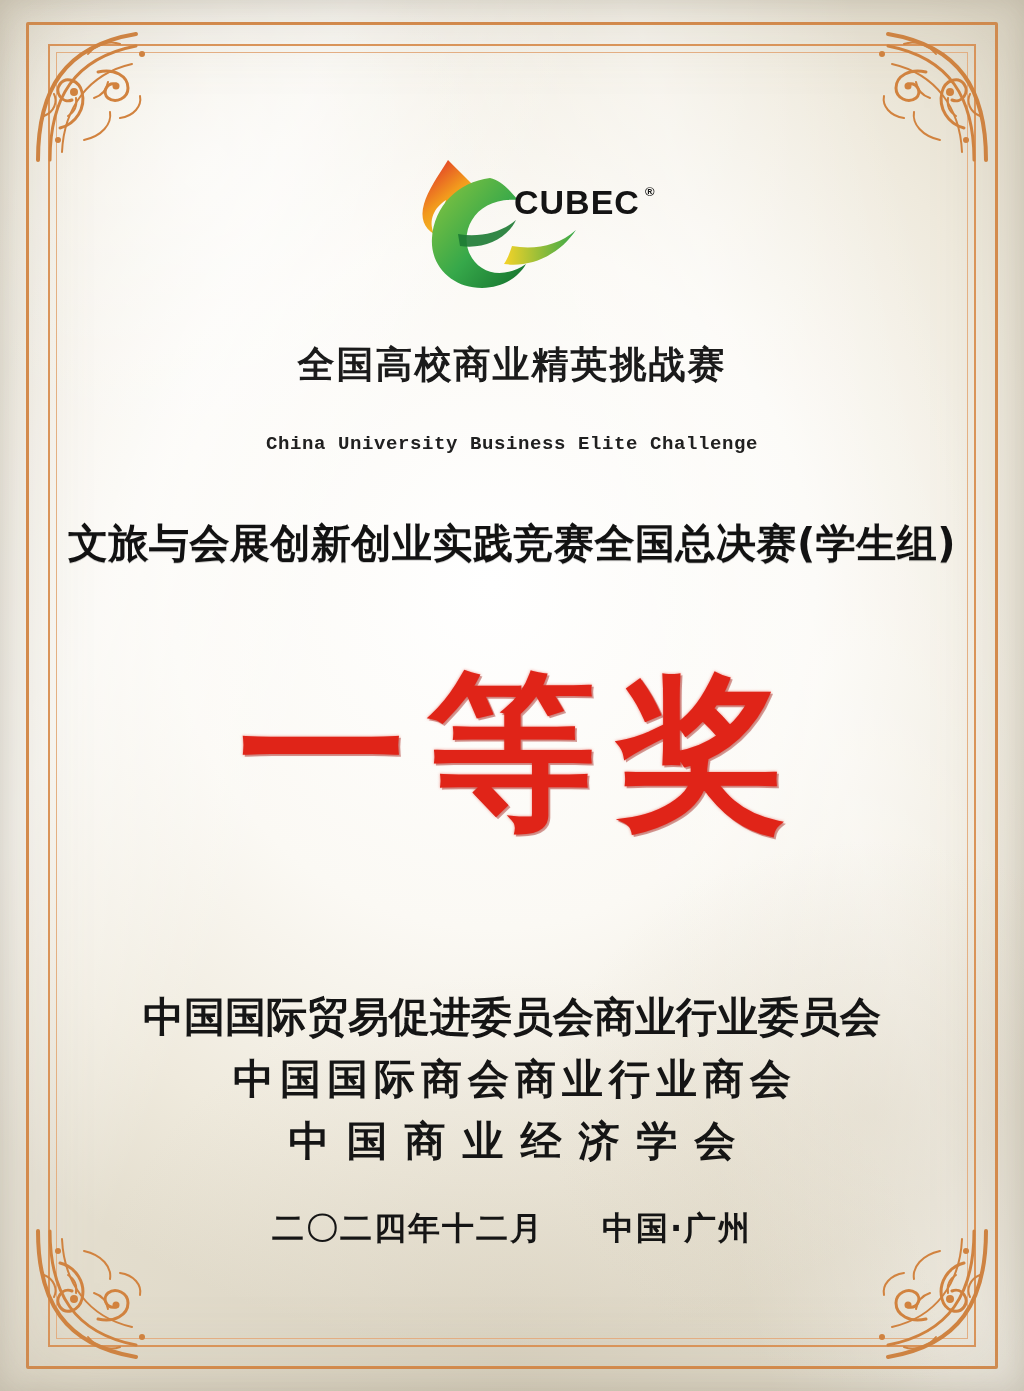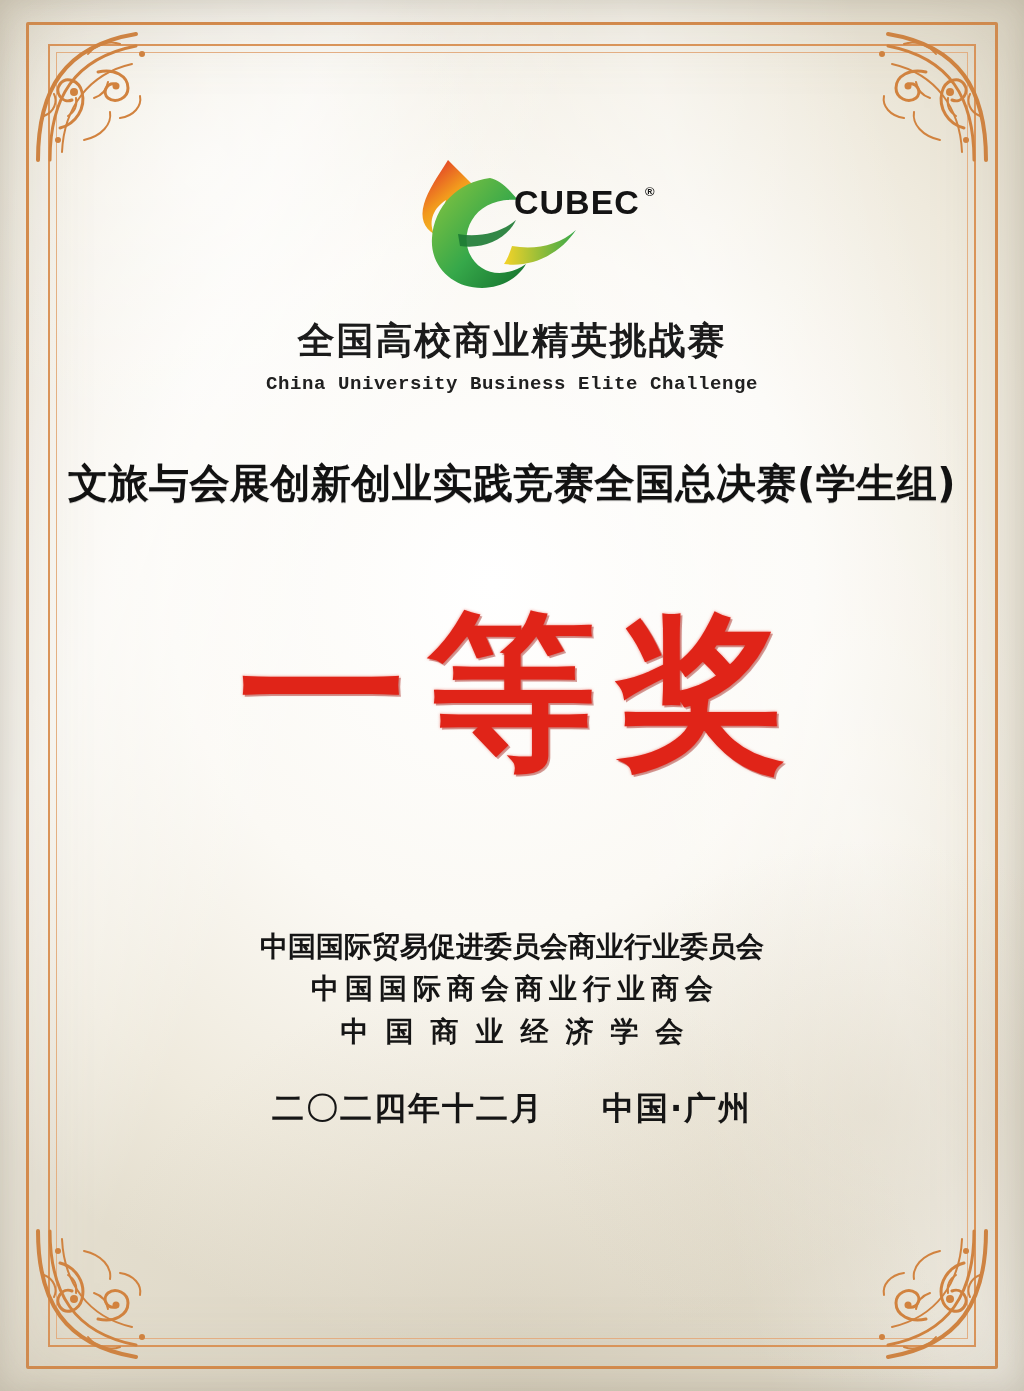--- a/index.html
+++ b/index.html
@@ -89,29 +89,30 @@
     flex-direction: column;
     align-items: center;
   }
 
   
   .logo-block {
     margin-top: 78px;
     display: flex;
     flex-direction: column;
     align-items: center;
+    gap: 36px;
   }
   .logo-mark {
     position: relative;
     width: 300px;
     height: 160px;
   }
   .logo-mark svg { width: 100%; height: 100%; display:block; }
   .logo-cn {
-    margin-top: 14px;
+    margin-top: 2px;
     font-family: "DejaVu Sans", "Liberation Sans", sans-serif;
     font-weight: 700;
     font-size: 37px;
     letter-spacing: 2px;
     color: #1b1b1b;
     white-space: nowrap;
   }
   .logo-en {
     margin-top: 7px;
     font-family: Liberation Mono, monospace;
@@ -156,21 +157,21 @@
 
   
   .issuers {
     margin-top: 150px;
     text-align: center;
     color: #151515;
     font-family: "DejaVu Sans", "Liberation Sans", sans-serif;
     font-weight: 700;
   }
   .issuer-line {
-    font-size: 28px;
+    font-size: 41px;
     line-height: 1.52;
     white-space: nowrap;
   }
   .issuer-line.sp1 { letter-spacing: 6px; padding-left: 6px; }
   .issuer-line.sp2 { letter-spacing: 17px; padding-left: 17px; }
 
   
   .footer-line {
     margin-top: 34px;
     display: flex;

